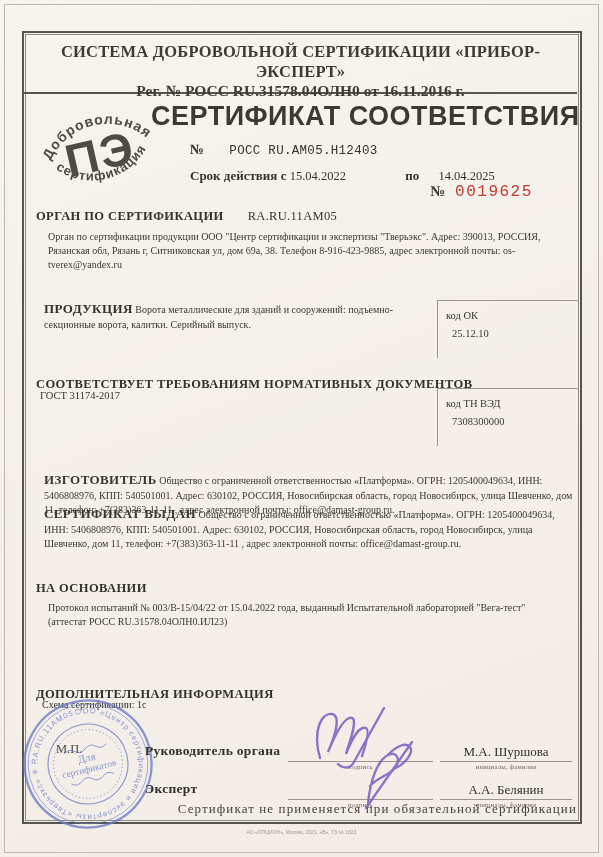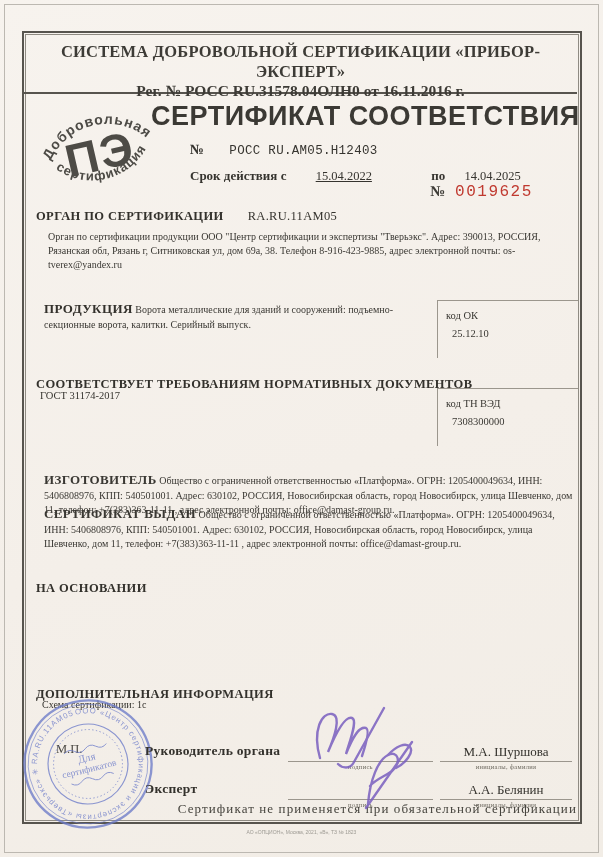--- a/index.html
+++ b/index.html
@@ -15,21 +15,21 @@
   .header .h2{font-weight:bold;font-size:15.5px;color:#3d3b36;}
   .abs{position:absolute;}
   .title{left:151px;top:101px;font-family:"Liberation Sans",sans-serif;font-weight:bold;
          font-size:27px;letter-spacing:.5px;color:#3b3934;}
   .numrow{left:190px;top:142px;font-size:13px;}
   .numrow .nlabel{font-weight:bold;font-size:14px;}
   .numrow .nval{margin-left:22px;font-size:12.5px;letter-spacing:.3px;font-family:Liberation Mono, monospace;}
   .validity{left:190px;top:168px;font-size:13px;}
   .validity .b{font-weight:bold;}
   .validity .v{font-size:12.5px;}
-  .validity .from{margin-left:26px;text-decoration:underline;}
+  .validity .from{margin-left:0;}
   .validity .po{margin-left:56px;}
   .validity .to{margin-left:16px;}
   .formnum{left:430px;top:182px;}
   .formnum .fn-label{font-weight:bold;font-size:15px;color:#3d3b36;}
   .formnum .fn-val{font-family:"Liberation Mono",monospace;font-size:16px;letter-spacing:1.5px;
                    color:#c0392f;margin-left:6px;}
   .sec-head{font-weight:bold;font-size:12.5px;letter-spacing:.4px;color:#33312c;}
   .sec-value{font-size:12.5px;margin-left:20px;font-weight:normal;letter-spacing:.3px;}
   .para{margin:8px;font-size:10px;line-height:1.38;color:#3a3833;}
   .org-head{left:36px;top:206px;}
@@ -157,20 +157,21 @@
   </p>
 
   <p class="abs para issued">
     <span class="inline-label">СЕРТИФИКАТ ВЫДАН</span>
     <span>Общество с ограниченной ответственностью «Платформа». ОГРН: 1205400049634, ИНН: 5406808976, КПП: 540501001. Адрес: 630102, РОССИЯ, Новосибирская область, город Новосибирск, улица Шевченко, дом 11, телефон: +7(383)363-11-11 , адрес электронной почты: office@damast-group.ru.</span>
   </p>
 
   <div class="abs basis-head">
     <span class="sec-head">НА ОСНОВАНИИ</span>
   </div>
+  <p class="abs para basis-text">Протокол испытаний № 003/В-15/04/22 от 15.04.2022 года, выданный Испытательной лабораторией "Вега-тест" (аттестат РОСС RU.31578.04ОЛН0.ИЛ23)</p>
 
   <div class="abs extra-head">
     <span class="sec-head">ДОПОЛНИТЕЛЬНАЯ ИНФОРМАЦИЯ</span>
   </div>
   <div class="abs extra-text">Схема сертификации: 1с</div>
 
   <div class="abs mp">М.П.</div>
 
   <svg class="abs stamp-svg" width="136" height="136" viewBox="0 0 150 150">
     <defs>

